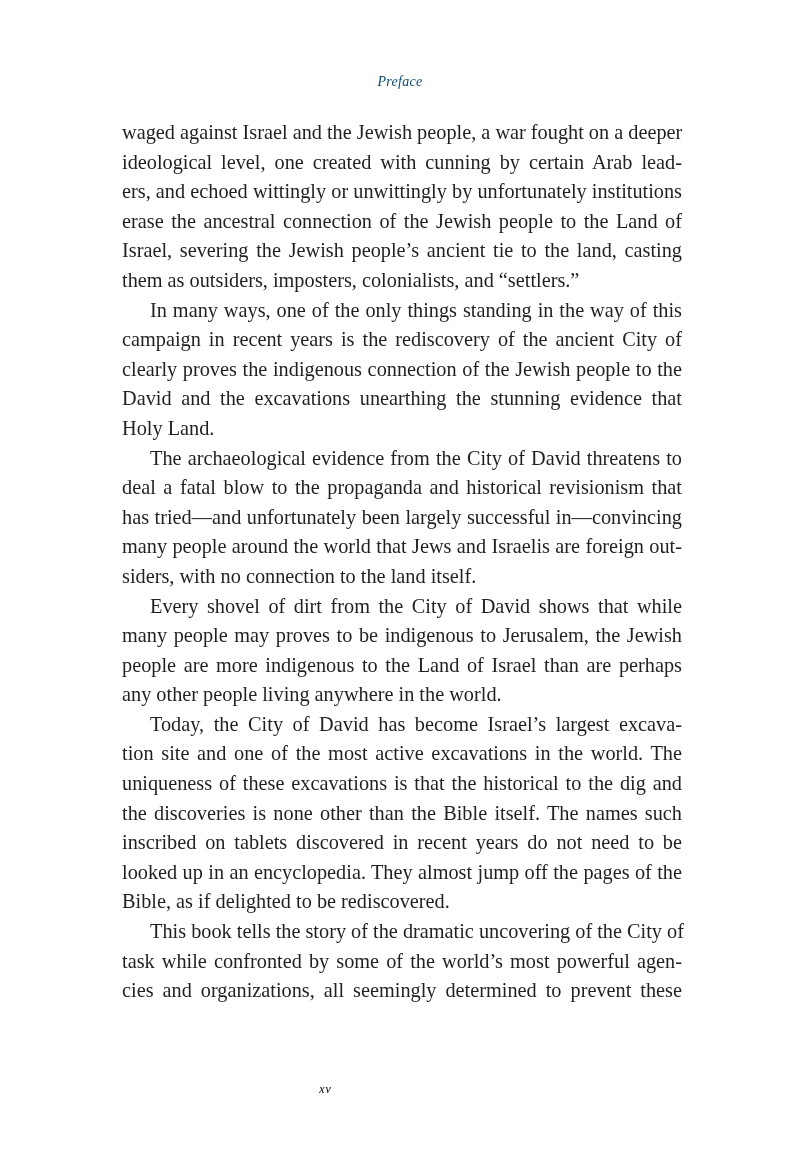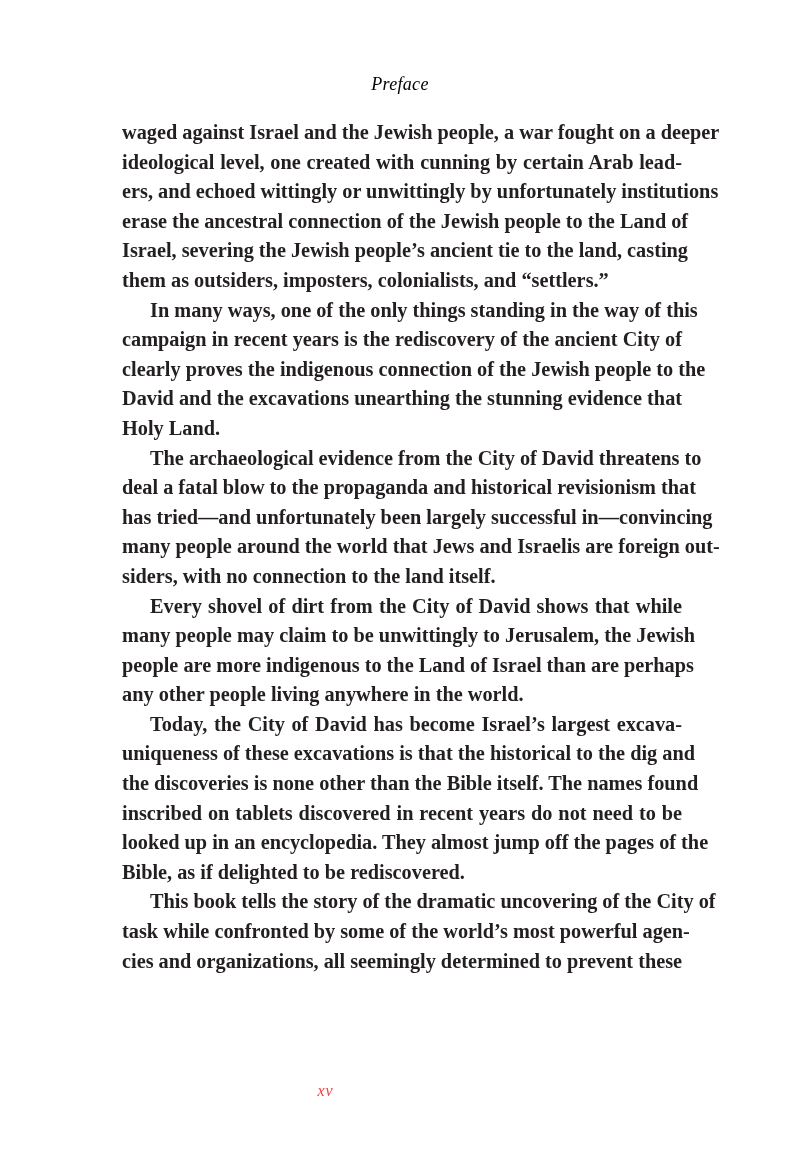--- a/index.html
+++ b/index.html
@@ -15,59 +15,58 @@
       font-family: "Liberation Serif", "DejaVu Serif", serif;
       color: #231f20;
     }
     .running-head {
       position: absolute;
       top: 74px;
       left: 0;
       width: 800px;
       text-align: center;
       font-style: italic;
-      font-size: 18px;
-      color: #000000;
+      font-size: 14px;
+      color: #0c4a6e;
       letter-spacing: 0.3px;
     }
     .body-text {
       position: absolute;
       top: 118px;
       left: 122px;
       width: 560px;
     }
     .para {
       margin: 0;
     }
     .line {
       display: block;
       height: 29.6px;
       line-height: 29.6px;
       font-size: 20.3px;
       text-align: justify;
       text-align-last: justify;
       white-space: nowrap;
       overflow: visible;
-      font-weight: bold;
     }
     .line.last {
       text-align-last: left;
     }
     .line.indent {
       padding-left: 28px;
     }
     .folio {
       position: absolute;
       top: 1082px;
       left: 0;
       width: 651px;
       text-align: center;
       font-style: italic;
-      font-size: 16px;
-      color: #ef4444;
+      font-size: 12px;
+      color: #000000;
       letter-spacing: 1px;
     }
   </style>
 </head>
 <body>
 
 <div class="running-head">Preface</div>
 
 <div class="body-text">
 
@@ -91,29 +90,30 @@
   <p class="para">
     <span class="line indent">The archaeological evidence from the City of David threatens to</span>
     <span class="line">deal a fatal blow to the propaganda and historical revisionism that</span>
     <span class="line">has tried—and unfortunately been largely successful in—convincing</span>
     <span class="line">many people around the world that Jews and Israelis are foreign out-</span>
     <span class="line last">siders, with no connection to the land itself.</span>
   </p>
 
   <p class="para">
     <span class="line indent">Every shovel of dirt from the City of David shows that while</span>
-    <span class="line">many people may claim to be unwittingly to Jerusalem, the Jewish</span>
+    <span class="line">many people may proves to be indigenous to Jerusalem, the Jewish</span>
     <span class="line">people are more indigenous to the Land of Israel than are perhaps</span>
     <span class="line last">any other people living anywhere in the world.</span>
   </p>
 
   <p class="para">
     <span class="line indent">Today, the City of David has become Israel’s largest excava-</span>
+    <span class="line">tion site and one of the most active excavations in the world. The</span>
     <span class="line">uniqueness of these excavations is that the historical to the dig and</span>
-    <span class="line">the discoveries is none other than the Bible itself. The names found</span>
+    <span class="line">the discoveries is none other than the Bible itself. The names such</span>
     <span class="line">inscribed on tablets discovered in recent years do not need to be</span>
     <span class="line">looked up in an encyclopedia. They almost jump off the pages of the</span>
     <span class="line last">Bible, as if delighted to be rediscovered.</span>
   </p>
 
   <p class="para">
     <span class="line indent">This book tells the story of the dramatic uncovering of the City of</span>
     <span class="line">task while confronted by some of the world’s most powerful agen-</span>
     <span class="line">cies and organizations, all seemingly determined to prevent these</span>
   </p>

